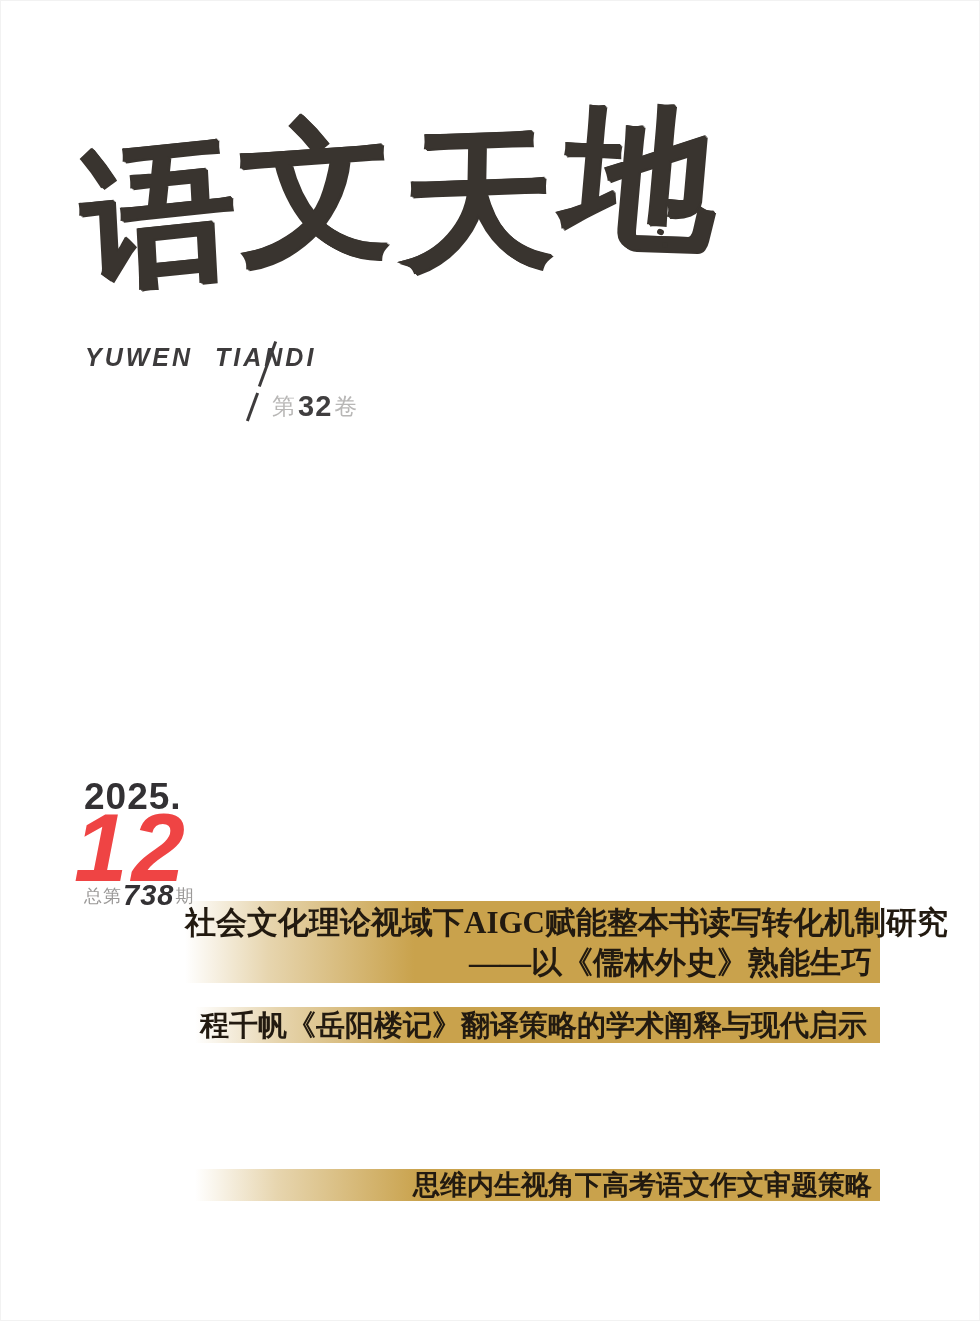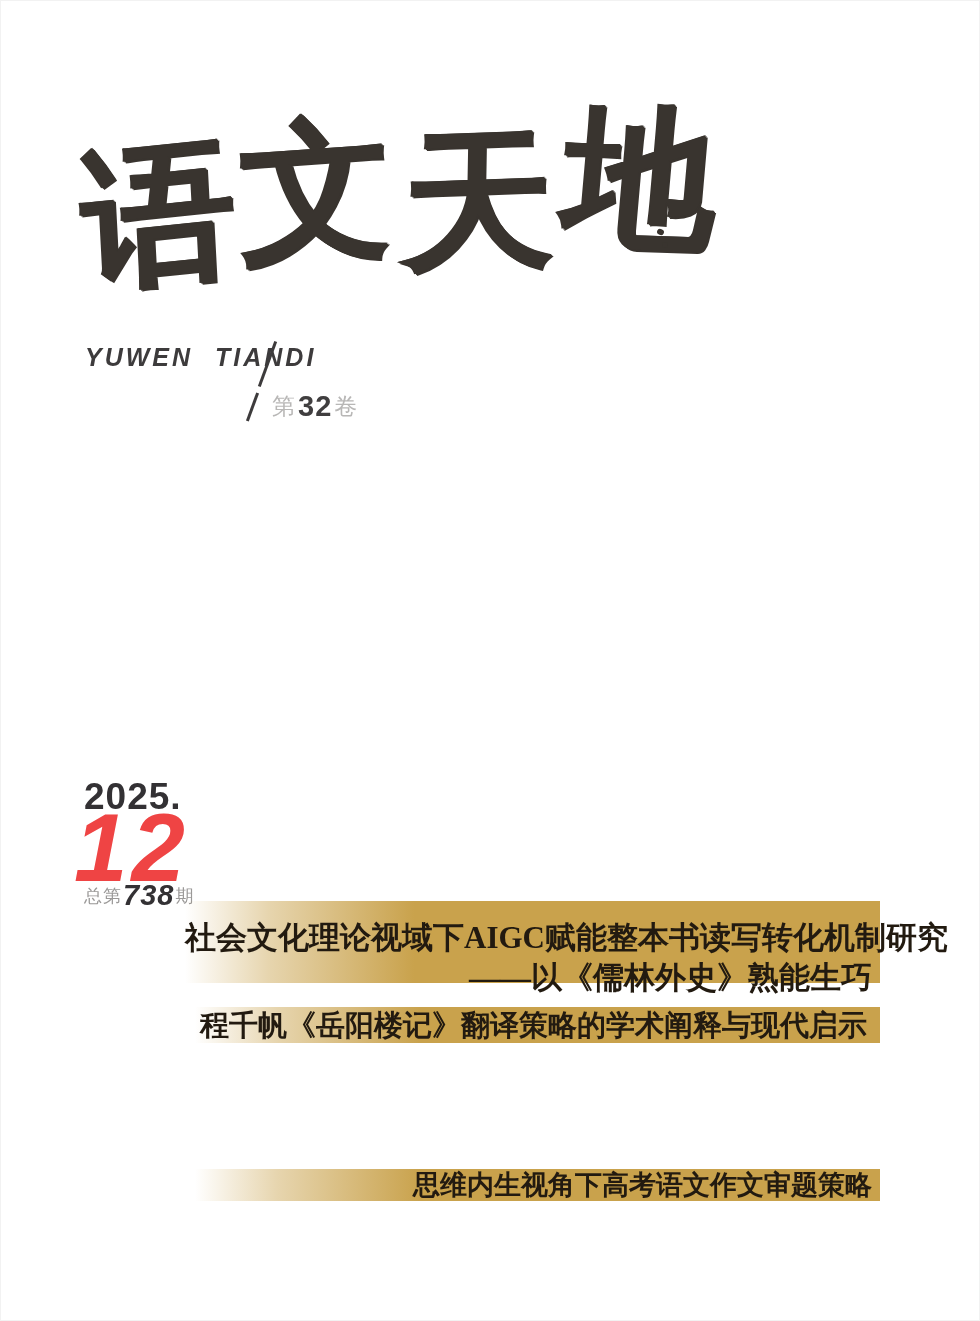--- a/index.html
+++ b/index.html
@@ -89,21 +89,21 @@
       #c9a24c 100%);
     text-align:right;
     color:#221a10;
     font-family:"Liberation Serif","DejaVu Serif",serif;
     font-weight:bold;
     box-sizing:border-box;
     padding-right:8px;
     white-space:nowrap;
   }
   .banner .bl{display:block;}
-  .banner-1{top:901px;width:695px;height:82px;font-size:31px;line-height:40px;padding-top:17px;}
+  .banner-1{top:901px;width:695px;height:82px;font-size:31px;line-height:40px;padding-top:2px;}
   .banner-2{top:1007px;width:685px;height:36px;font-size:29px;line-height:36px;text-align:center;}
   .banner-3{top:1069px;width:690px;height:78px;font-size:31px;line-height:39px;padding-top:1px;}
   .banner-4{top:1169px;width:685px;height:32px;font-size:27px;line-height:32px;}
 </style>
 </head>
 <body>
 
 <div class="page">
 
   <div class="masthead">

